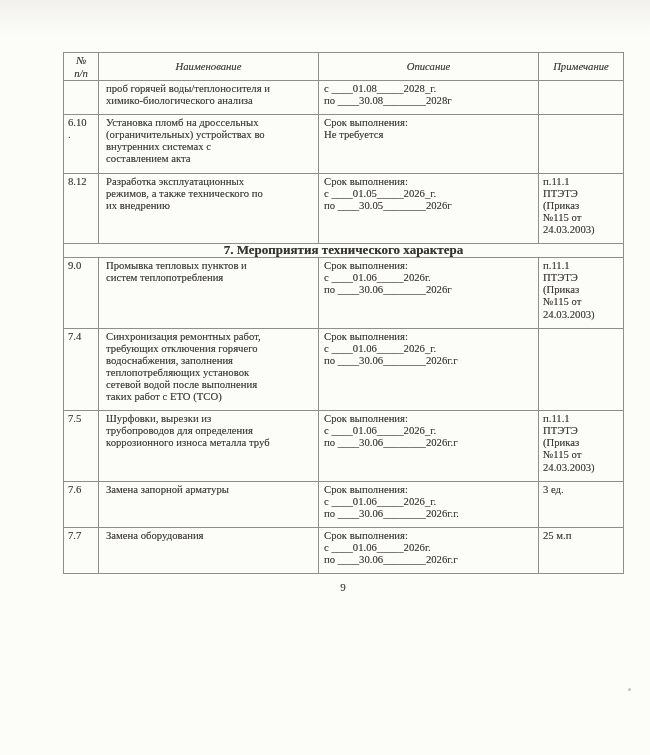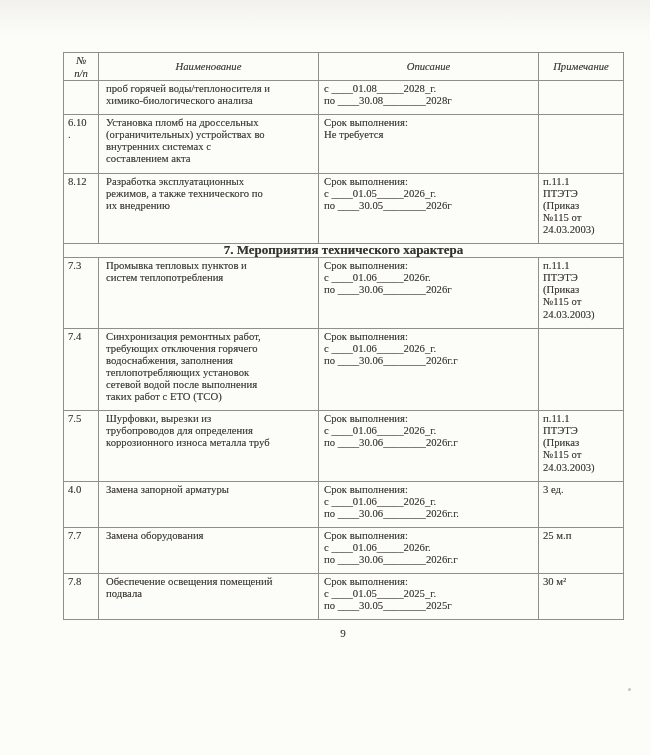--- a/index.html
+++ b/index.html
@@ -135,21 +135,21 @@
         <td class="c-note">п.11.1
 ПТЭТЭ
 (Приказ
 №115 от
 24.03.2003)</td>
       </tr>
       <tr class="section-row">
         <td colspan="4">7. Мероприятия технического характера</td>
       </tr>
       <tr>
-        <td class="c-num">7.3</td>
+        <td class="c-num">9.0</td>
         <td class="c-name">Промывка тепловых пунктов и
 систем теплопотребления</td>
         <td class="c-desc">Срок выполнения:
 с ____01.06_____2026г.
 по ____30.06________2026г</td>
         <td class="c-note">п.11.1
 ПТЭТЭ
 (Приказ
 №115 от
 24.03.2003)</td>
@@ -175,44 +175,35 @@
         <td class="c-desc">Срок выполнения:
 с ____01.06_____2026_г.
 по ____30.06________2026г.г</td>
         <td class="c-note">п.11.1
 ПТЭТЭ
 (Приказ
 №115 от
 24.03.2003)</td>
       </tr>
       <tr>
-        <td class="c-num">4.0</td>
+        <td class="c-num">7.6</td>
         <td class="c-name">Замена запорной арматуры</td>
         <td class="c-desc">Срок выполнения:
 с ____01.06_____2026_г.
 по ____30.06________2026г.г.</td>
         <td class="c-note">3 ед.</td>
       </tr>
       <tr>
         <td class="c-num">7.7</td>
         <td class="c-name">Замена оборудования</td>
         <td class="c-desc">Срок выполнения:
 с ____01.06_____2026г.
 по ____30.06________2026г.г</td>
         <td class="c-note">25 м.п</td>
       </tr>
-      <tr>
-        <td class="c-num">7.8</td>
-        <td class="c-name">Обеспечение освещения помещений
-подвала</td>
-        <td class="c-desc">Срок выполнения:
-с ____01.05_____2025_г.
-по ____30.05________2025г</td>
-        <td class="c-note">30 м²</td>
-      </tr>
     </tbody>
   </table>
 
   <div class="page-number">9</div>
 
   <div class="artifact-dot"></div>
 
 </div>
 
 </body></html>

